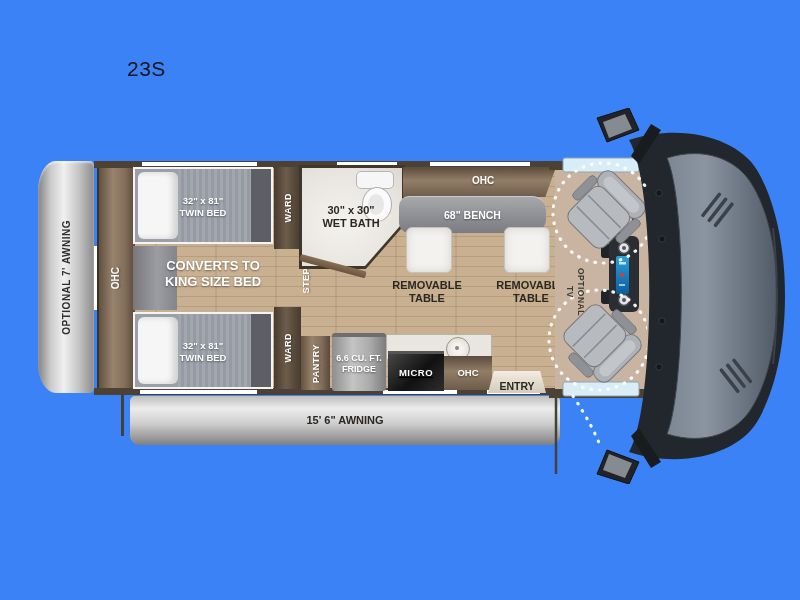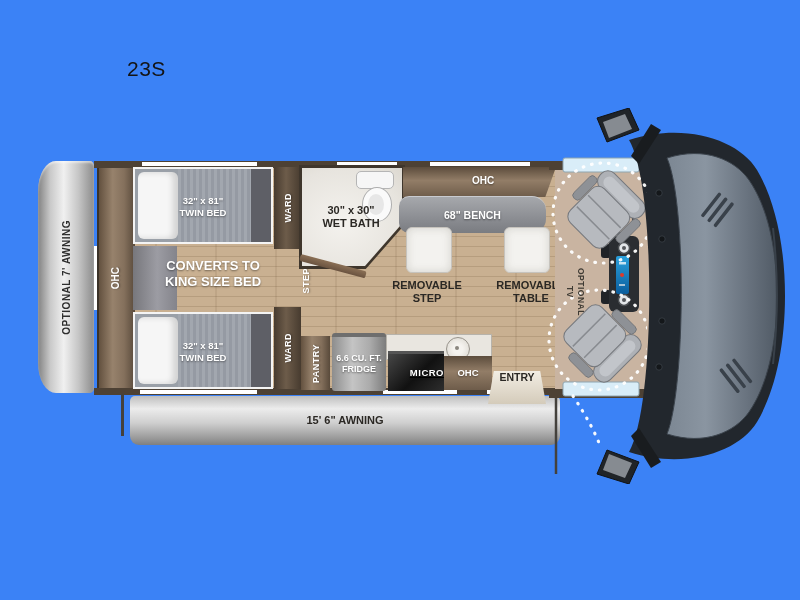--- a/index.html
+++ b/index.html
@@ -89,29 +89,29 @@
   #sink-dot{left:455px;top:346px;width:4px;height:4px;border-radius:50%;background:#8a867e;}
   #pantry{left:301px;top:336px;width:29px;height:54px;}
   #fridge{left:332px;top:333px;width:54px;height:58px;border-radius:3px;
     background:linear-gradient(90deg,#8d8d8d 0%,#c4c4c4 38%,#ababab 70%,#7c7c7c 100%);
     border-top:4px solid #6e6e6e;box-sizing:border-box;
     display:flex;align-items:center;justify-content:center;}
   #fridge .lbl{position:static;font-size:9px;}
   #micro{left:388px;top:351px;width:56px;height:40px;
     background:linear-gradient(135deg,#474747 0%,#111 55%,#2e2e2e 100%);
     border-top:3px solid #555;box-sizing:border-box;
-    display:flex;align-items:center;justify-content:flex-end;text-decoration:underline;}
+    display:flex;align-items:center;justify-content:center;text-decoration:underline;}
   #micro .lbl{position:static;font-size:9.5px;letter-spacing:.5px;}
   #kitchen-ohc{left:444px;top:356px;width:48px;height:34px;
     display:flex;align-items:center;justify-content:center;}
   #kitchen-ohc .lbl{position:static;font-size:9.5px;}
-  #entry{left:488px;top:371px;width:58px;height:33px;
+  #entry{left:488px;top:371px;width:58px;height:22px;
     clip-path:polygon(10% 0,90% 0,100% 100%,0 100%);
     background:linear-gradient(180deg,#f2ede3 0%,#d4cbba 100%);
-    display:flex;align-items:flex-start;justify-content:center;}
+    display:flex;align-items:flex-end;justify-content:center;}
   #entry .lbl{position:static;font-size:10.5px;}
   
   .v9{font-size:9px;letter-spacing:.5px;}
   #ward-top{left:274px;top:167px;width:27px;height:82px;}
   #ward-bottom{left:274px;top:307px;width:27px;height:82px;}
   #step-lbl{left:296px;top:258px;width:20px;height:46px;}
   #rear-ohc-lbl{left:97px;top:168px;width:36px;height:220px;}
   #pantry-lbl{left:301px;top:336px;width:29px;height:54px;}
   #tv-lbl{left:556px;top:248px;width:38px;height:88px;display:flex;align-items:center;
     justify-content:center;}
@@ -192,21 +192,21 @@
   <div class="abs" id="wb-door"></div>
 
   <div class="abs cab-brown-h" id="galley-ohc"></div>
   <div class="lbl" style="left:455px;top:175px;width:56px;font-size:10px;">OHC</div>
   <div class="abs" id="bench">
     <span class="lbl">68" BENCH</span>
   </div>
   <div class="table" id="table-left"></div>
   <div class="table" id="table-right"></div>
   <div class="lbl dark" id="table-left-lbl">REMOVABLE
-STEP</div>
+TABLE</div>
   <div class="lbl dark" id="table-right-lbl">REMOVABLE
 TABLE</div>
 
   <div class="abs" id="counter"></div>
   <div class="abs" id="sink"></div>
   <div class="abs" id="sink-dot"></div>
   <div class="abs cab-brown" id="pantry"></div>
   <div class="abs vwrap" id="pantry-lbl">
     <span class="vtext v9">PANTRY</span>
   </div>

